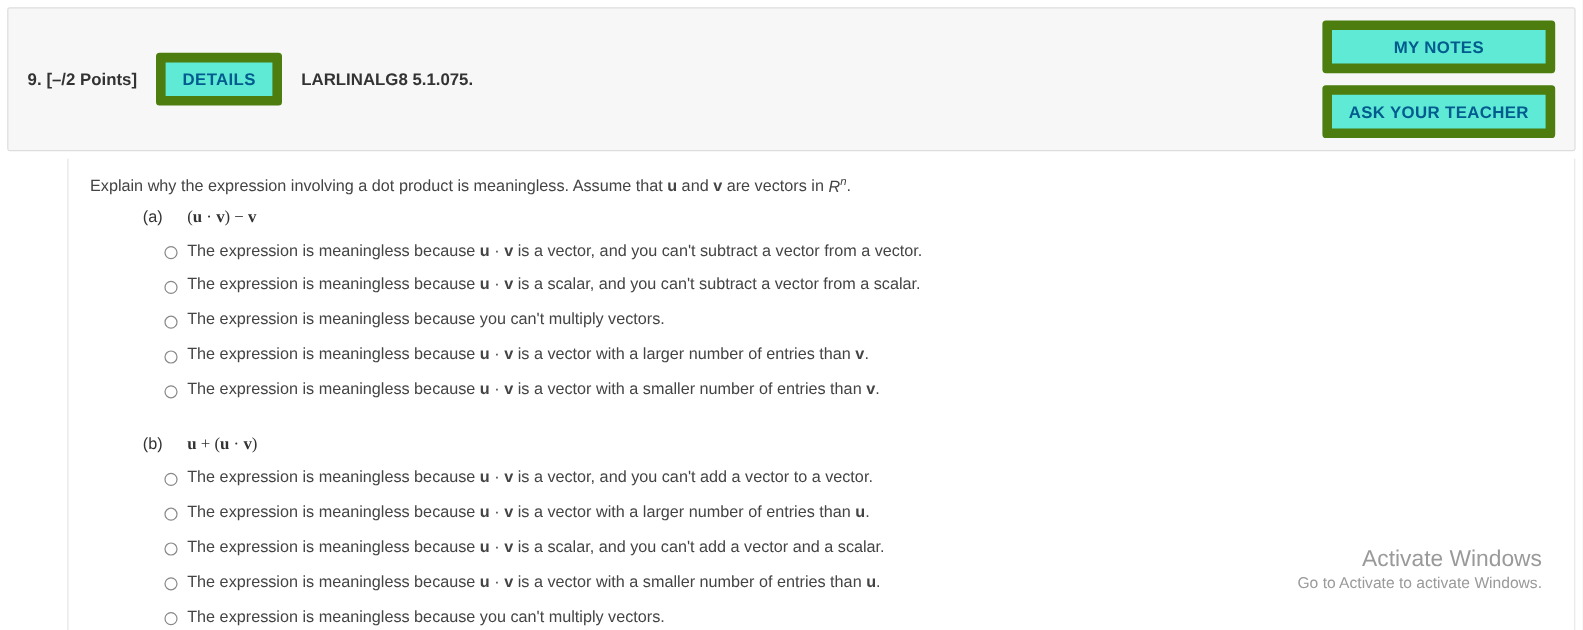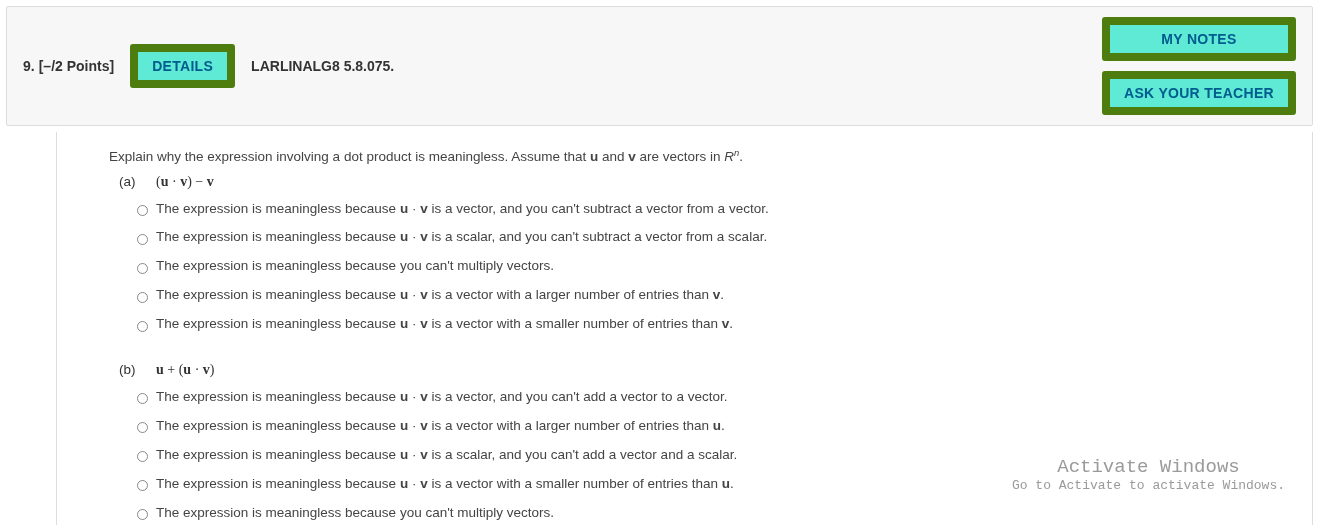--- a/index.html
+++ b/index.html
@@ -38,21 +38,21 @@
   .header-right { display: flex; gap: 10px; flex-direction: column; }
   .content {
     border: 1px solid #ddd;
     border-top: none;
     margin: 0 6px 6px 56px;
     padding: 14px 18px 20px 18px;
     color: #333;
     font-size: 13.5px;
     border-radius: 0 0 2px 2px;
   }
-  .prompt { color: #444; margin-bottom: 10px; margin-left: 34px; }
+  .prompt { color: #444; margin-bottom: 10px; }
   .part { margin-left: 44px; margin-top: 6px; margin-bottom: 28px; }
   .part-label { display: inline-block; width: 30px; }
   .expr { font-family: "Times New Roman", serif; font-size: 14px; }
   .options { margin-top: 6px; }
   .option { display: flex; align-items: center; gap: 8px; margin: 10px 0 10px 18px; line-height: 1.4; color:#444;}
   .radio {
     width: 11px; height: 11px; border-radius: 50%;
     border: 1px solid #888; flex: 0 0 11px; margin-top: 3px; background:#fff;
   }
   .bold { font-weight: bold; }
@@ -65,39 +65,39 @@
     font-weight: bold;
     padding: 19px 22px;
     cursor: pointer;
     color:#000;
   }
   .watermark {
     position: absolute;
     right: 34px;
     top: 456px;
     color: #aaa;
-    font-family: Liberation Mono, monospace;
-    text-align: center;
+    font-family: Liberation Sans, sans-serif;
+    text-align: right;
   }
   .watermark .l1 { font-size: 19px; color:#9a9a9a; }
   .watermark .l2 { font-size: 13px; color:#9a9a9a; }
   sup { font-size: 0.7em; }
   i { font-style: italic; }
 </style>
 </head>
 <body>
 
 <div class="header">
   <div class="header-left">
     <div class="qnum">
       <span>9.</span>
       <span class="points">[–/2 Points]</span>
     </div>
     <button class="btn-outline">DETAILS</button>
-    <span class="bookref">LARLINALG8 5.8.075.</span>
+    <span class="bookref">LARLINALG8 5.1.075.</span>
   </div>
   <div class="header-right">
     <button class="btn-outline">MY NOTES</button>
     <button class="btn-outline">ASK YOUR TEACHER</button>
   </div>
 </div>
 
 <div class="content">
   <div class="prompt">
     <span>Explain why the expression involving a dot product is meaningless. Assume that </span><span class="bold">u</span><span> and </span><span class="bold">v</span><span> are vectors in  </span><i><span>R</span><sup>n</sup></i><span>.</span>

